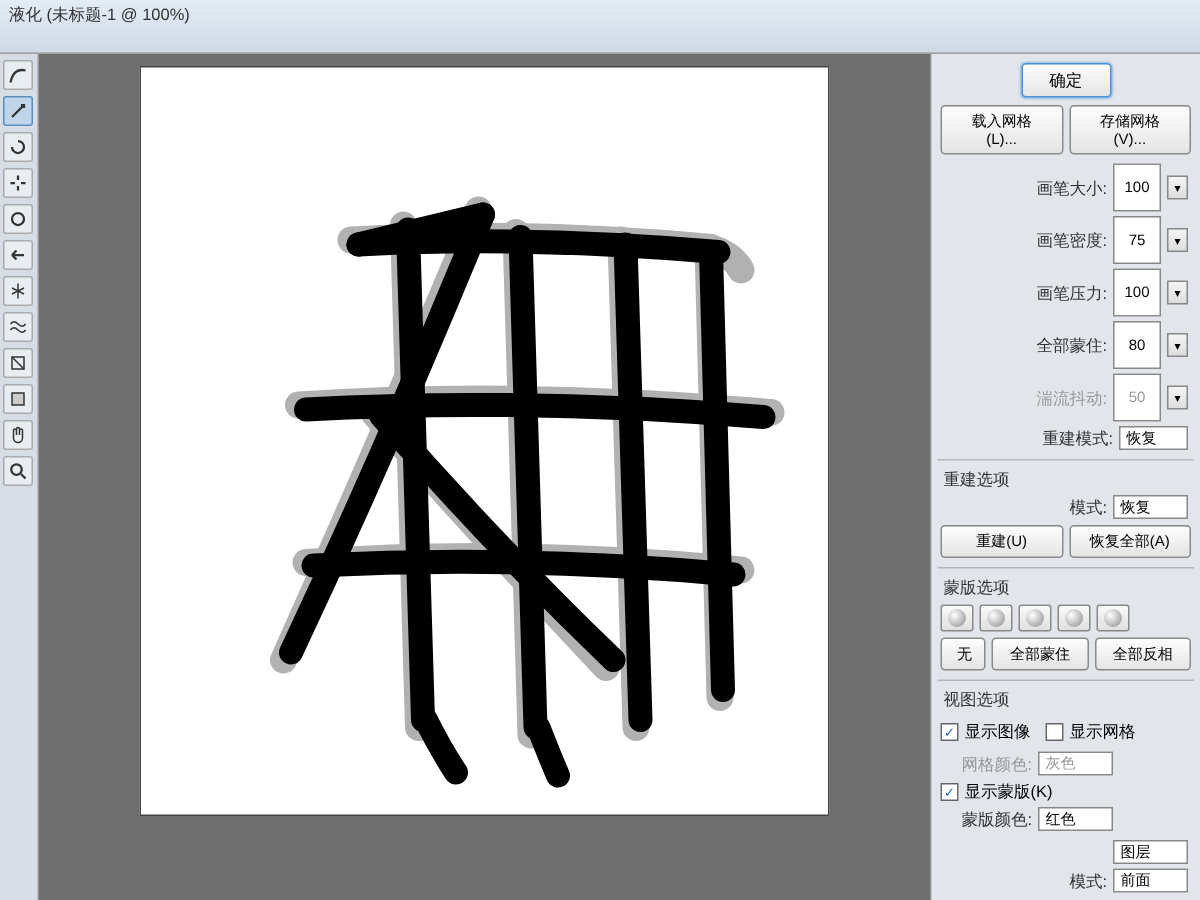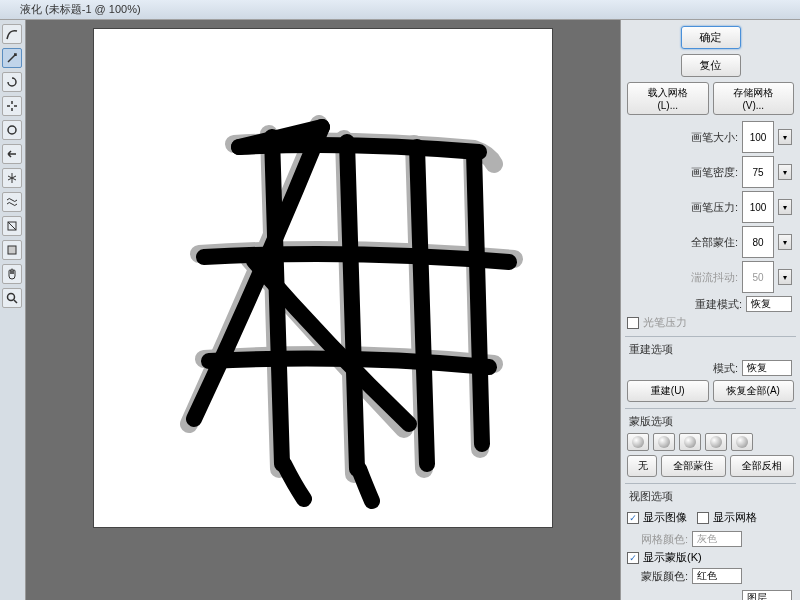--- a/index.html
+++ b/index.html
@@ -1,17 +1,17 @@
 <!DOCTYPE html>
 <html><head>
 <meta charset="utf-8">
 <style>
 *{margin:0;padding:0;box-sizing:border-box;font-family:"Microsoft YaHei",SimSun,sans-serif;font-size:11px}
 body{background:#b8c4d0;width:800px;height:600px;overflow:hidden;position:relative}
-.titlebar{height:20px;background:linear-gradient(#e4ecf5,#cfd9e4);padding:2px 20px;color:#333;border-bottom:1px solid #a0a0a0}
+.titlebar{height:36px;background:linear-gradient(#e4ecf5,#cfd9e4);padding:2px 6px;color:#333;border-bottom:1px solid #a0a0a0}
 .main{display:flex;height:582px}
 .toolbar{width:26px;background:#d6dde4;border-right:1px solid #999;padding:4px 2px;display:flex;flex-direction:column;gap:4px}
 .tool{width:20px;height:20px;background:#e8edf2;border:1px solid #aaa;display:flex;align-items:center;justify-content:center;cursor:pointer;border-radius:2px}
 .tool.active{background:#c0d4ea;border-color:#5a8dc0}
 .canvas-area{flex:1;background:#6e6e6e;display:flex;align-items:flex-start;justify-content:center;padding:8px;overflow:hidden}
 .canvas{width:460px;height:500px;background:#fff;border:1px solid #444;position:relative}
 .sidebar{width:180px;background:#e2e6ea;border-left:1px solid #999;padding:6px;overflow-y:auto}
 .btn{background:linear-gradient(#fdfdfd,#e4e4e4);border:1px solid #8a8a8a;border-radius:3px;padding:3px 10px;cursor:pointer;display:inline-block;text-align:center;min-width:60px}
 .btn.primary{border-color:#4a90d9;box-shadow:0 0 2px #4a90d9}
 .btn-row{display:flex;justify-content:center;gap:4px;margin-bottom:5px}
@@ -132,23 +132,20 @@
           <path d="M265 440 Q272 458 278 472"></path>
         </g>
       </svg>
     </div>
   </div>
 
   <div class="sidebar">
     <div class="btn-row">
         <div class="btn primary">确定</div>
       </div>
-    <div class="btn-row">
-        <div class="btn">复位</div>
-      </div>
     <div class="btn-row2">
       <div class="btn" style="flex:1;font-size:10px">载入网格(L)...</div>
       <div class="btn" style="flex:1;font-size:10px">存储网格(V)...</div>
     </div>
 
     <div class="section">
       <div class="opt-row">
           <span class="opt-label">画笔大小:</span>
           <input class="num-input" value="100" style="">
           <div class="dropdown-arrow">▾</div>
@@ -169,24 +166,20 @@
           <div class="dropdown-arrow">▾</div>
         </div>
       <div class="opt-row">
           <span class="opt-label disabled">湍流抖动:</span>
           <input class="num-input disabled" disabled="" value="50" style="">
           <div class="dropdown-arrow">▾</div>
         </div>
       <div class="opt-row">
           <span class="opt-label">重建模式:</span>
           <div class="select" style="min-width:46px">恢复</div>
-        </div>
-      <div class="checkbox-row">
-          <span class="cb disabled"></span>
-          <span class="disabled">光笔压力</span>
         </div>
     </div>
     <hr class="div">
 
     <div class="section">
       <div class="section-title">重建选项</div>
       <div class="opt-row">
           <span class="opt-label">模式:</span>
           <div class="select">恢复</div>
         </div>

